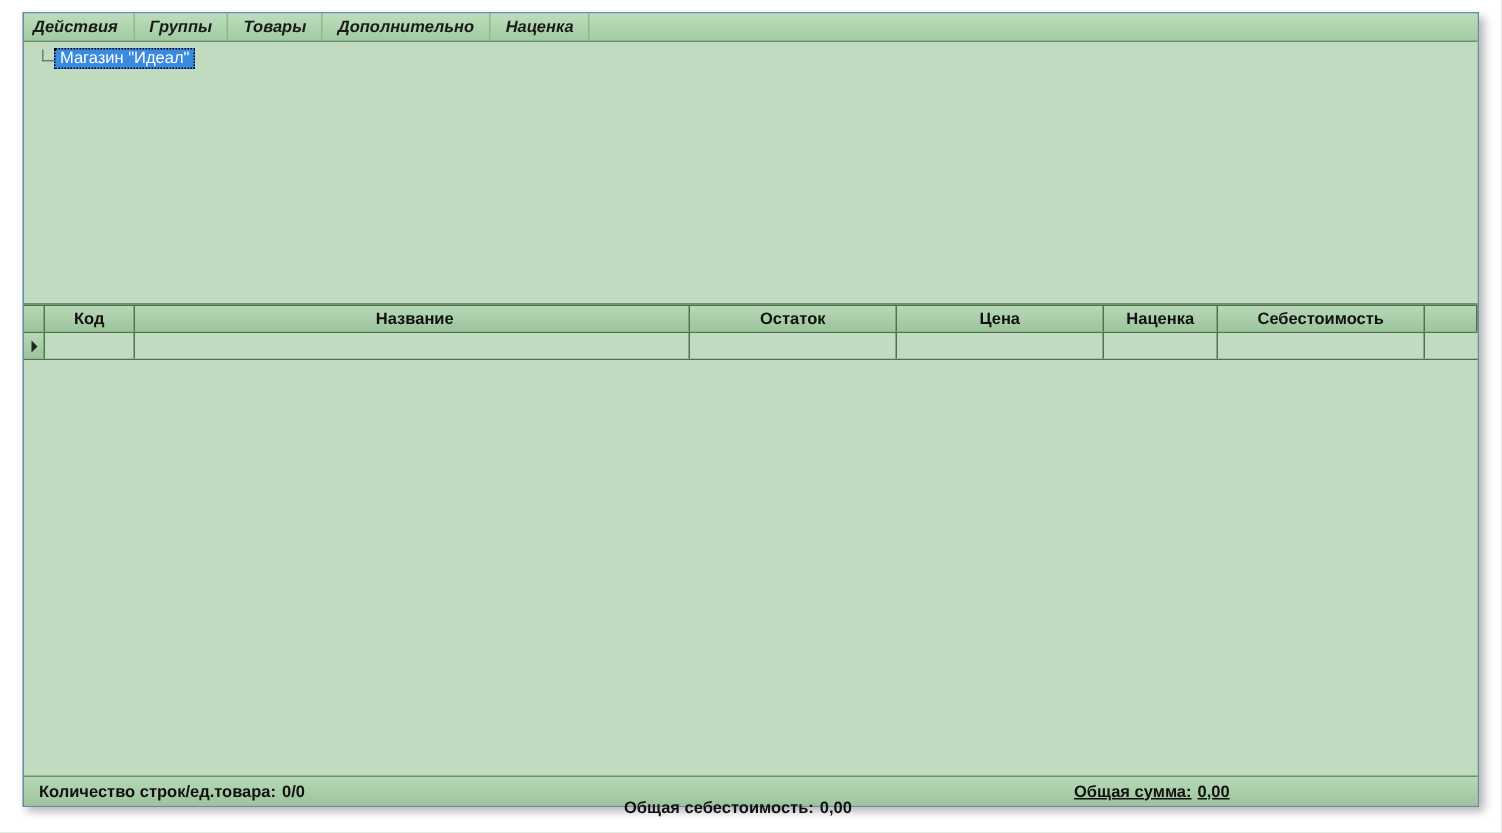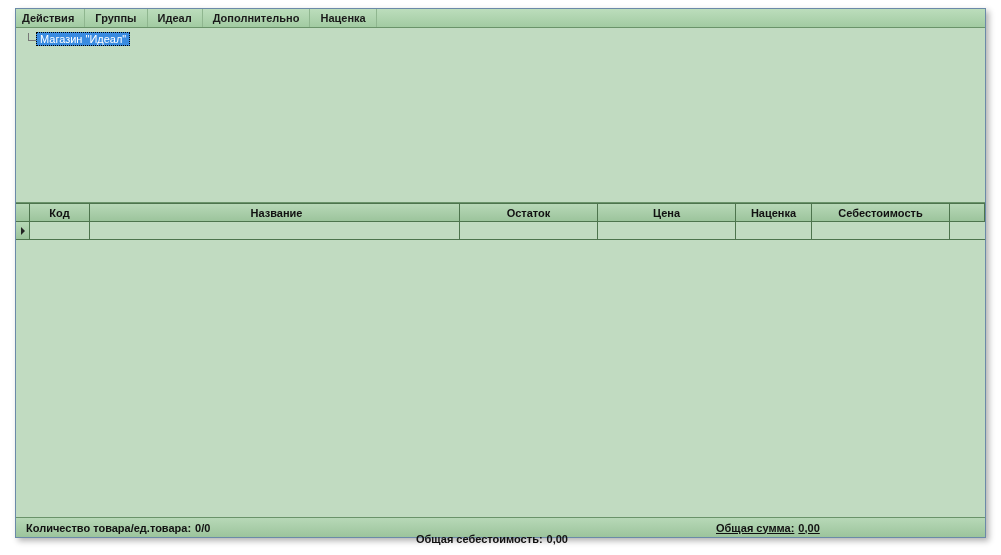--- a/index.html
+++ b/index.html
@@ -58,20 +58,21 @@
     display: flex;
     align-items: stretch;
   }
   .menubar .menu-item {
     padding: 3px 10px 0 10px;
     font-weight: bold;
     color: #1a1a1a;
     font-size: 11px;
     border-right: 1px solid #8fb68f;
     cursor: pointer;
+    font-style: italic;
   }
   .menubar .menu-item:first-child { padding-left: 6px; }
   .tree-pane {
     height: 175px;
     background: #c1dbc1;
     border-bottom: 1px solid #6a936a;
     padding: 4px 6px;
     overflow: auto;
   }
   .tree-node {
@@ -164,21 +165,21 @@
 </style>
 </head>
 <body>
 
 <div class="window">
 
 
   <div class="menubar">
     <div class="menu-item">Действия</div>
     <div class="menu-item">Группы</div>
-    <div class="menu-item">Идеал</div>
+    <div class="menu-item">Товары</div>
     <div class="menu-item">Дополнительно</div>
     <div class="menu-item">Наценка</div>
   </div>
 
   <div class="tree-pane">
     <div class="tree-node">
       <span class="tree-connector"></span>
       <span class="tree-label">Магазин "Идеал"</span>
     </div>
   </div>
@@ -207,21 +208,21 @@
       <div class="cell col-markup"></div>
       <div class="cell col-cost"></div>
       <div class="cell col-filler" style="border-right:none"></div>
     </div>
   </div>
 
   <div class="grid-body-empty"></div>
 
   <div class="statusbar">
     <div class="seg seg1">
-      <span>Количество товара/ед.товара:</span>
+      <span>Количество строк/ед.товара:</span>
       <span>0/0</span>
     </div>
     <div class="seg seg2">
       <span>Общая себестоимость:</span>
       <span>0,00</span>
     </div>
     <div class="seg seg3">
       <span>Общая сумма:</span>
       <span>0,00</span>
     </div>

